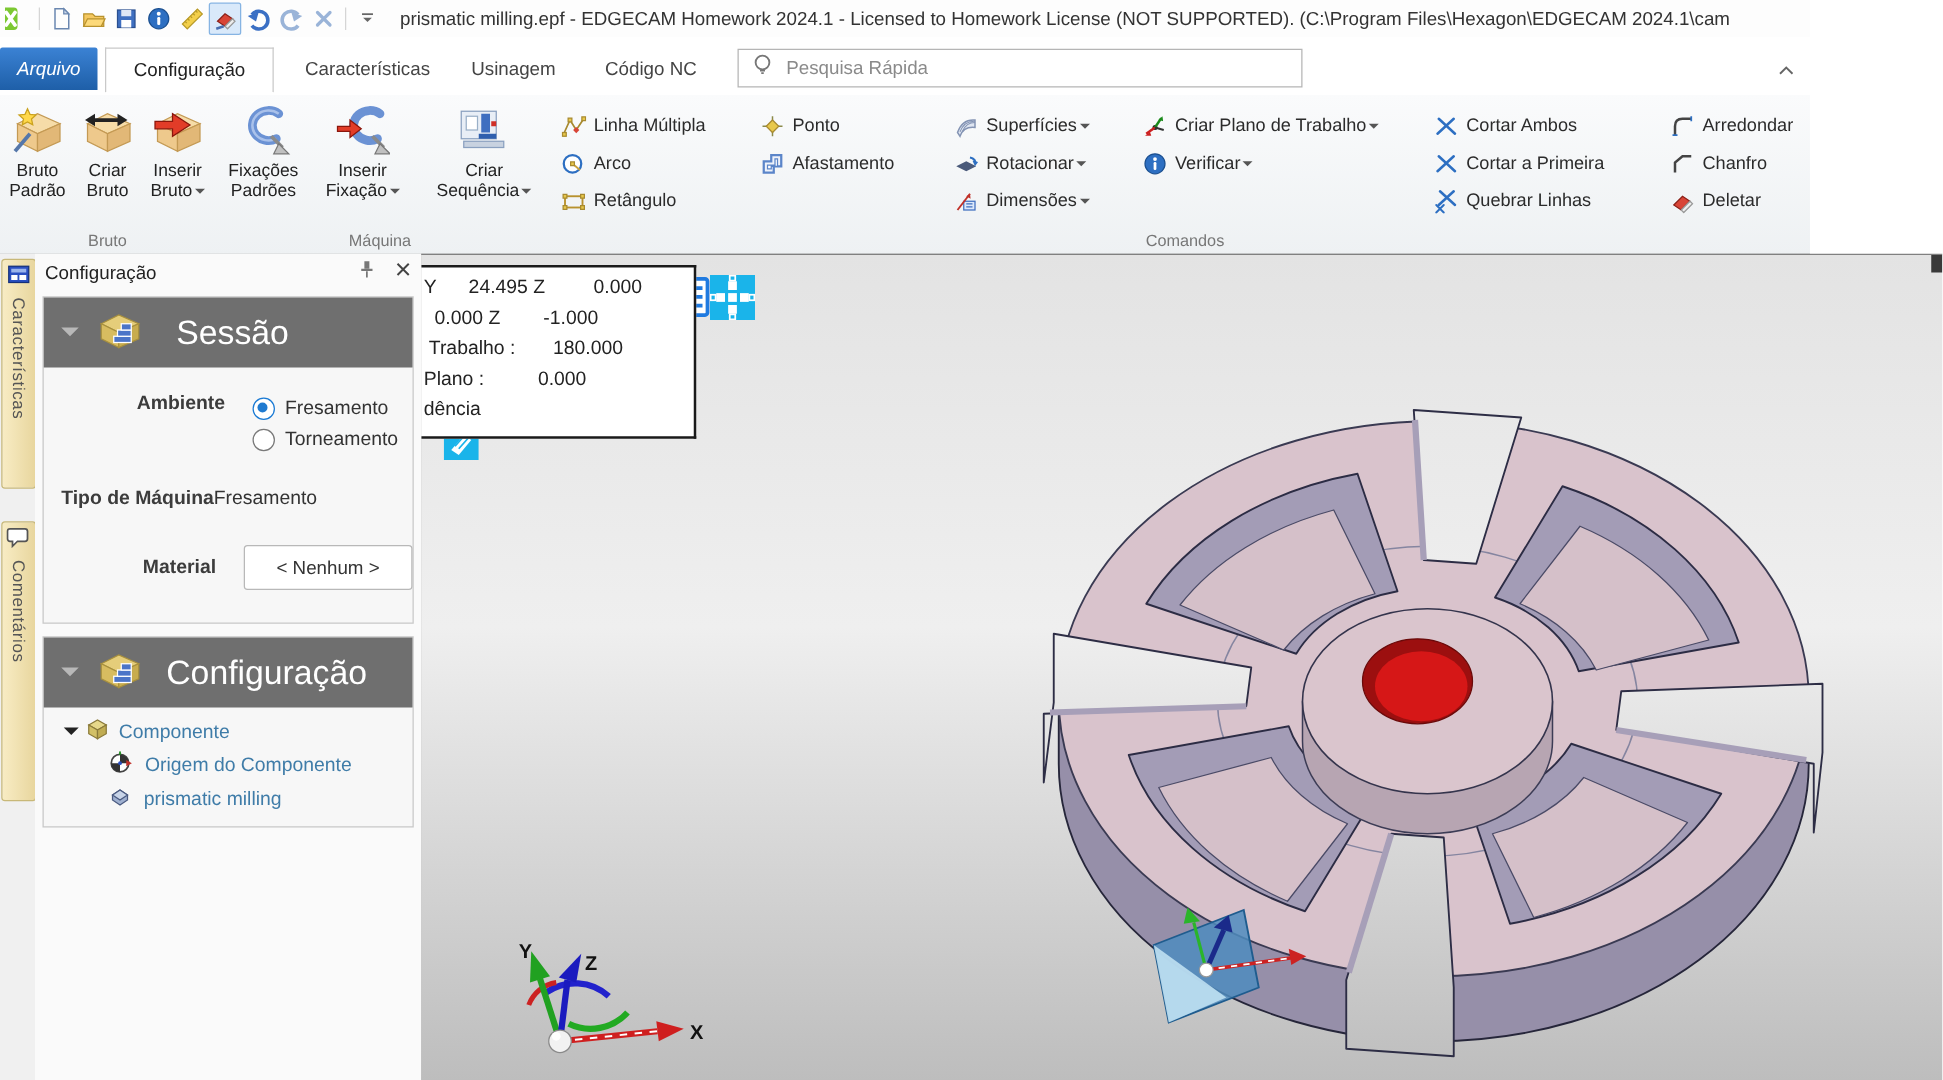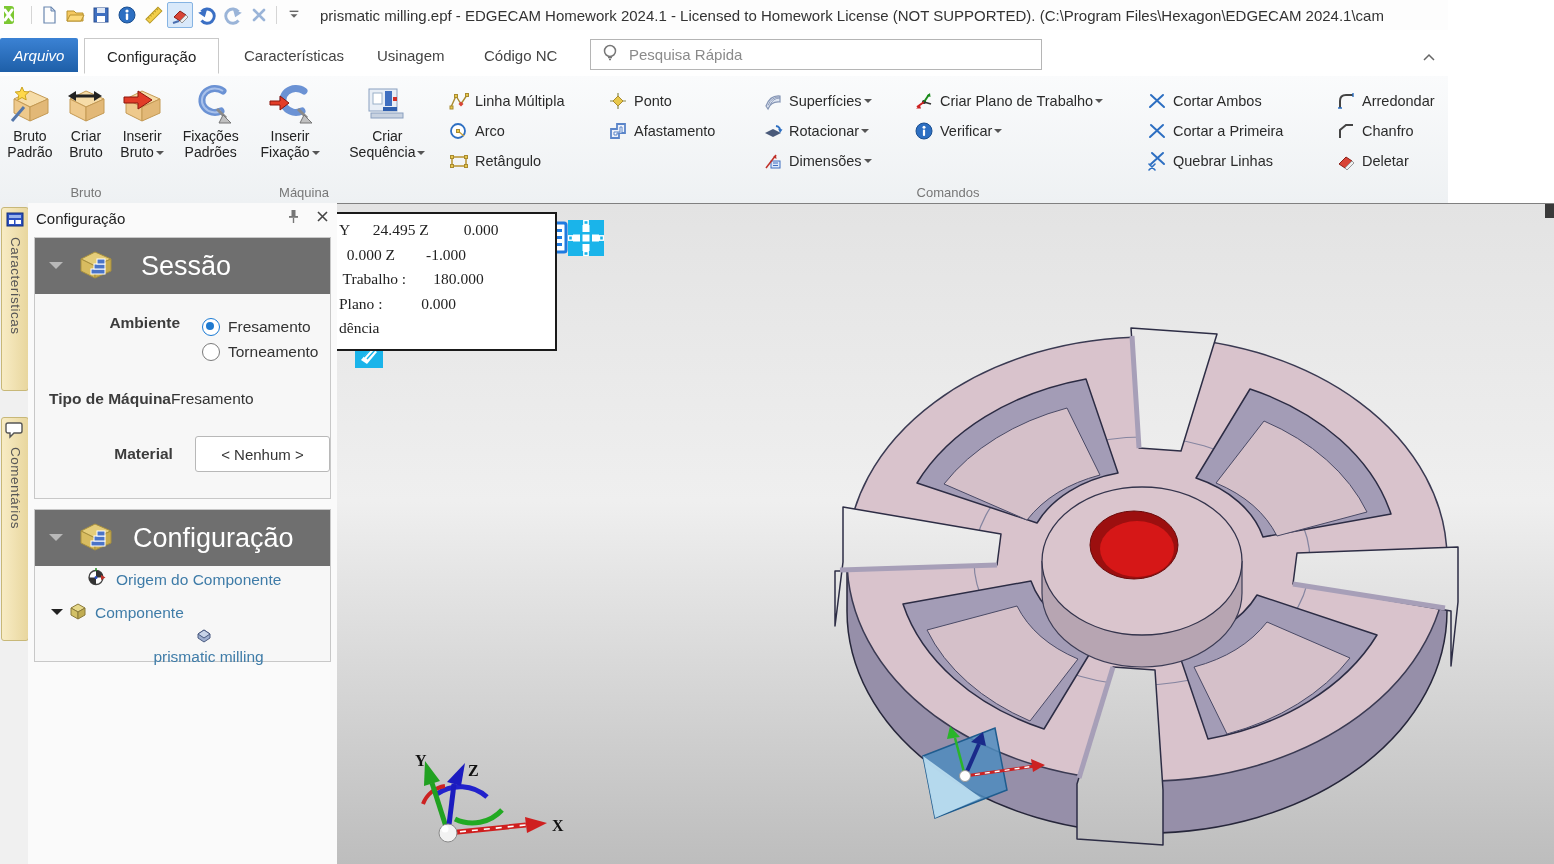--- a/index.html
+++ b/index.html
@@ -75,21 +75,21 @@
   #material-select{width:140px;height:34px;background:#fff;border:1px solid #b8b8b8;
     border-radius:3px;margin-left:22px;display:flex;align-items:center;justify-content:center;
     font-size:15px;color:#333;}
   .treerow{display:flex;align-items:center;height:27px;font-size:15.5px;color:#3f7ca8;}
   .tri-s{width:0;height:0;border:6px solid transparent;border-top-color:#222;
     margin:5px 6px 0 16px;}
 
   
   #viewport{position:absolute;left:337px;top:0;width:1217px;height:661px;overflow:hidden;
     background:linear-gradient(180deg,#e3e3e3 0%,#efefef 45%,#bdbdbd 100%);
-    border-top:1px solid #808080;font-family:Liberation Serif, serif;}
+    border-top:1px solid #808080;}
   #coord-overlay{position:absolute;left:0;top:8px;width:216px;height:131px;background:#fff;
     border:2px solid #1a1a1a;border-left:none;z-index:3;font-size:15.5px;color:#222;
     padding:4px 0 0 2px;}
   #coord-overlay .oline{white-space:pre;line-height:24.5px;}
   .vticon{position:absolute;z-index:1;}
   #vp-corner{position:absolute;right:0;top:0;width:9px;height:14px;background:#3a3a3a;z-index:2;}
   #scene{position:absolute;left:0;top:0;z-index:0;}
 </style>
 </head>
 <body>
@@ -535,45 +535,45 @@
                 <polygon points="4,12 18,5 34,12 18,19" fill="#e5cd7a" stroke="#a8903e"></polygon>
                 <polygon points="4,12 4,24 18,31 18,19" fill="#d8bc60" stroke="#a8903e"></polygon>
                 <polygon points="34,12 34,24 18,31 18,19" fill="#c8ac4e" stroke="#a8903e"></polygon>
                 <rect x="14" y="22" width="14" height="5" fill="#4a74c8" stroke="#fff"></rect>
                 <rect x="17" y="17" width="11" height="5" fill="#4a74c8" stroke="#fff"></rect>
                 <rect x="20" y="12" width="8" height="5" fill="#4a74c8" stroke="#fff"></rect>
               </svg>
           </span>
           <span class="btitle" style="margin-left:18px">Configuração</span>
         </div>
+        <div class="treerow" style="margin-top:6px;">
+          <span class="tri-s"></span>
+          <span style="margin-right:8px">
+            <svg width="18" height="18" viewBox="0 0 18 18">
+                <polygon points="2,6 9,2 16,6 9,10" fill="#e6d88a" stroke="#8a7a3a"></polygon>
+                <polygon points="2,6 2,13 9,17 9,10" fill="#d2c066" stroke="#8a7a3a"></polygon>
+                <polygon points="16,6 16,13 9,17 9,10" fill="#c0ac52" stroke="#8a7a3a"></polygon>
+              </svg>
+          </span>
+          <span>Componente</span>
+        </div>
         <div class="treerow" style="padding-left:52px;">
           <span style="margin-right:10px">
             <svg width="19" height="19" viewBox="0 0 19 19">
                 <circle cx="9" cy="9.5" r="7" fill="#fff" stroke="#444" stroke-width="1.4"></circle>
                 <path d="M9 2.5 A7 7 0 0 1 16 9.5 L9 9.5 Z" fill="#333"></path>
                 <path d="M9 16.5 A7 7 0 0 1 2 9.5 L9 9.5 Z" fill="#333"></path>
                 <polygon points="18.5,9.5 14,7 14,12" fill="#c03028"></polygon>
                 <rect x="8.3" y="0" width="1.4" height="3" fill="#1a8a1a"></rect>
                 <circle cx="9" cy="9.5" r="1.5" fill="#2a4fc0"></circle>
               </svg>
           </span>
           <span>Origem do Componente</span>
         </div>
-        <div class="treerow" style="margin-top:6px;">
-          <span class="tri-s"></span>
-          <span style="margin-right:8px">
-            <svg width="18" height="18" viewBox="0 0 18 18">
-                <polygon points="2,6 9,2 16,6 9,10" fill="#e6d88a" stroke="#8a7a3a"></polygon>
-                <polygon points="2,6 2,13 9,17 9,10" fill="#d2c066" stroke="#8a7a3a"></polygon>
-                <polygon points="16,6 16,13 9,17 9,10" fill="#c0ac52" stroke="#8a7a3a"></polygon>
-              </svg>
-          </span>
-          <span>Componente</span>
-        </div>
-        <div class="treerow" style="padding-left:52px;flex-direction:column;">
+        <div class="treerow" style="padding-left:52px;">
           <span style="margin-right:10px">
             <svg width="18" height="18" viewBox="0 0 18 18">
                 <polygon points="3,8 9,4 15,8 15,12 9,16 3,12" fill="#9fb0d0" stroke="#4a5a80"></polygon>
                 <polygon points="3,8 9,4 15,8 9,12" fill="#c8d4e8" stroke="#4a5a80"></polygon>
               </svg>
           </span>
           <span>prismatic milling</span>
         </div>
       </div>
     </div>

